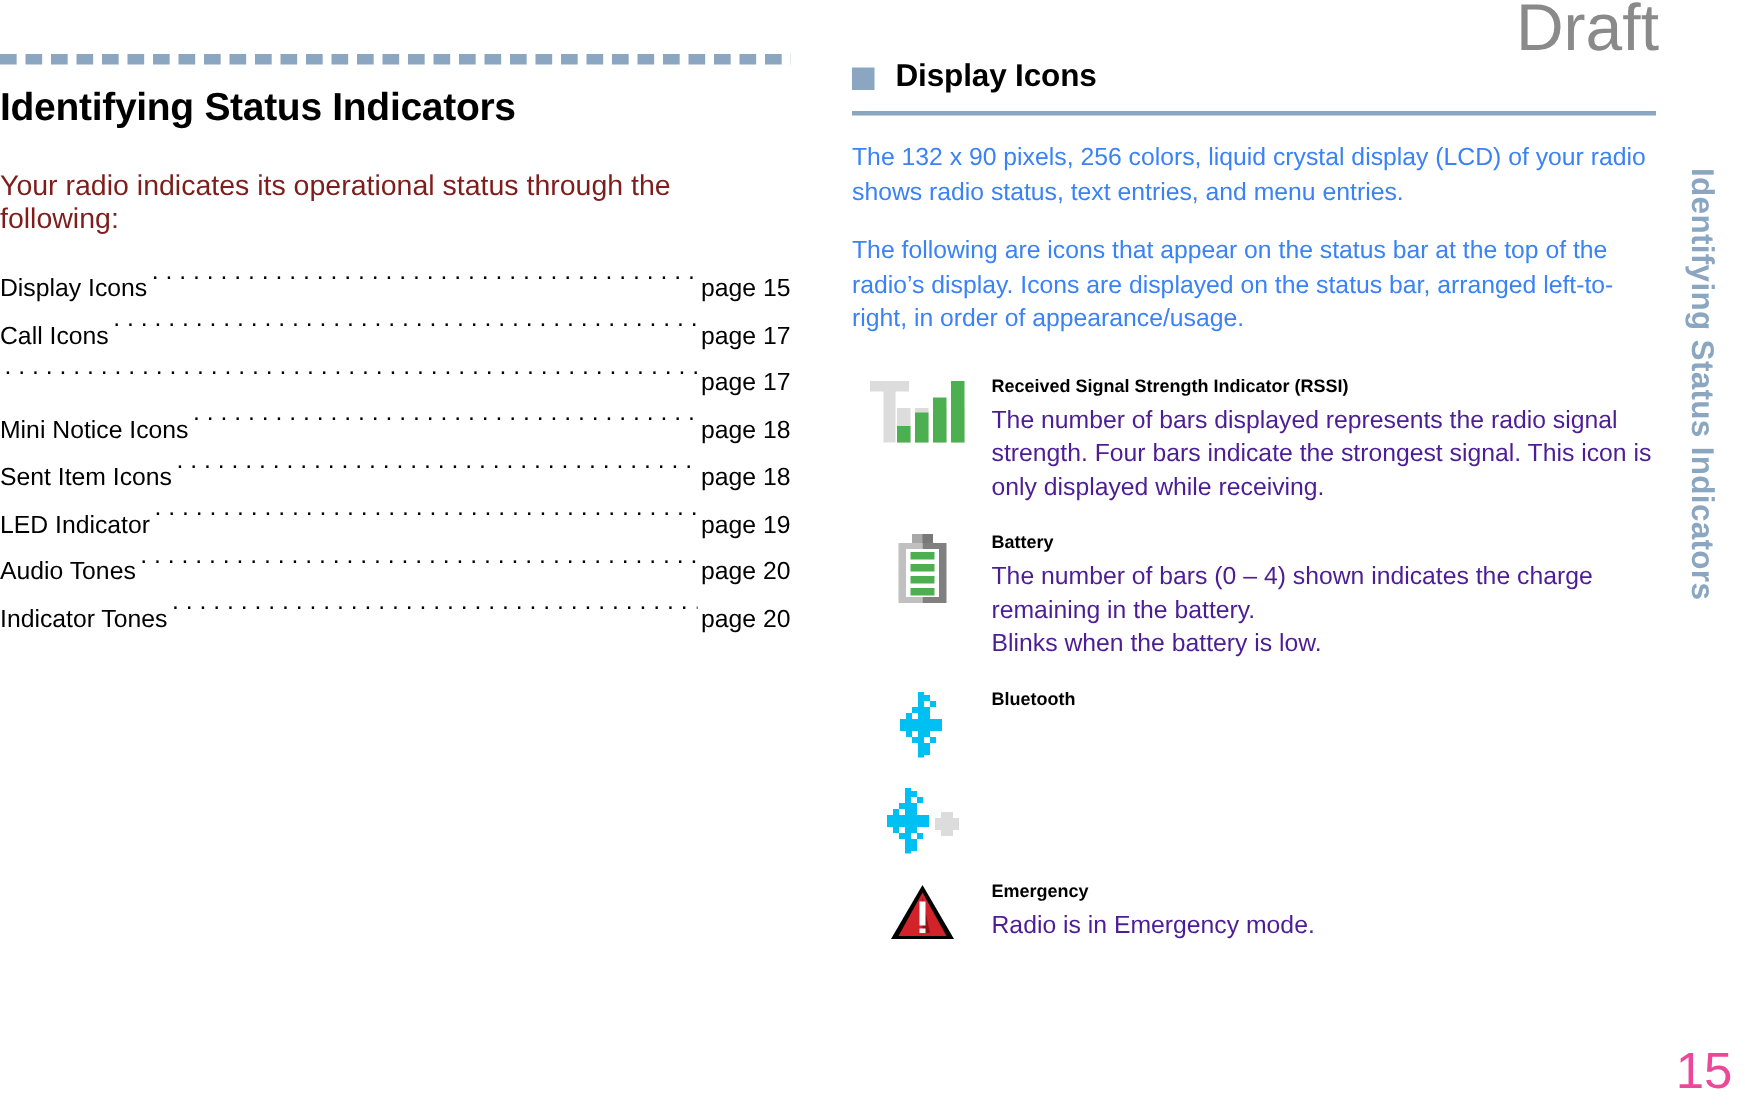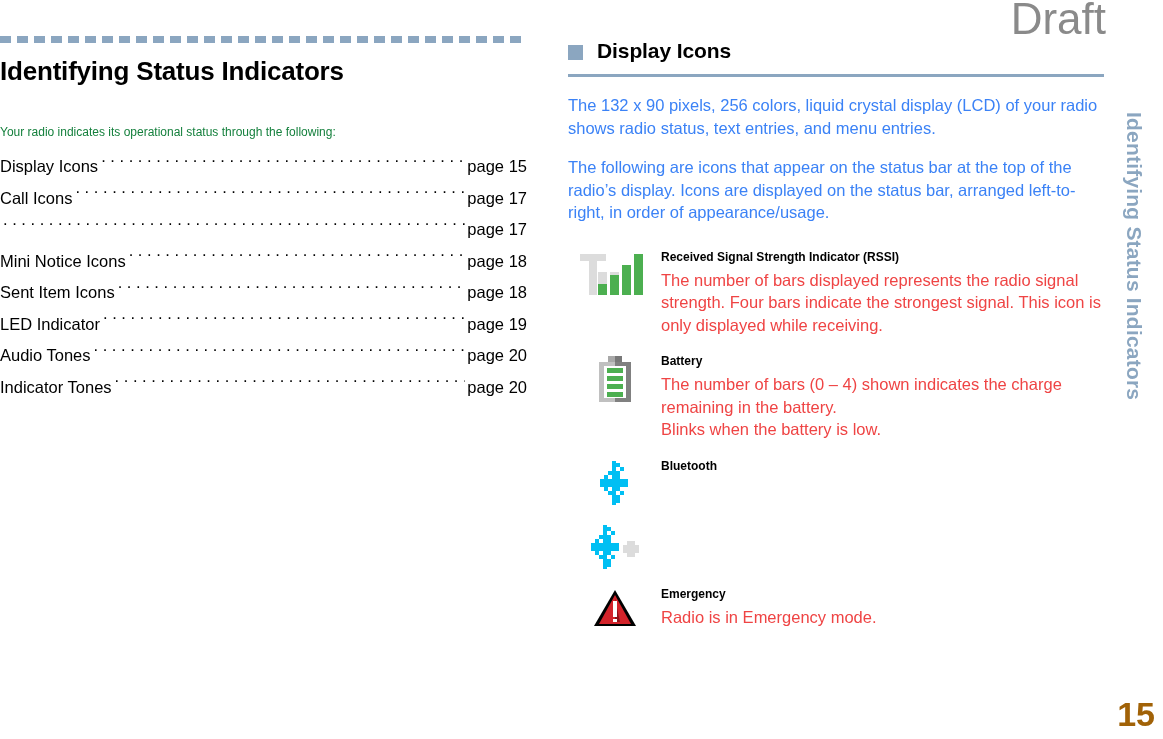--- a/index.html
+++ b/index.html
@@ -52,22 +52,22 @@
     color: #8ba6c0;
     letter-spacing: 0.2px;
     white-space: nowrap;
     line-height: 57px;
   }
   .margin-page-number {
     position: absolute;
     bottom: 8px;
     right: 8px;
     font-size: 34px;
-    font-weight: bold;
-    color: #a16207;
+    font-weight: normal;
+    color: #ec4899;
     line-height: 1;
   }
 
   
   .page {
     position: absolute;
     inset: 0;
   }
   .col-left {
     position: absolute;
@@ -91,23 +91,23 @@
     background-repeat: repeat-x;
   }
   .chapter-title {
     font-size: 26px;
     font-weight: bold;
     color: #000000;
     margin: 13px 0 0 0;
     letter-spacing: -0.2px;
   }
   .intro-line {
-    font-size: 12px;
-    margin-top: 38px;
-    color: #15803d;
+    font-size: 19px;
+    margin-top: 27px;
+    color: #7f1d1d;
   }
 
   
   .toc {
     margin-top: 11px;
   }
   .toc-row {
     display: flex;
     align-items: baseline;
     font-size: 16.5px;
@@ -186,21 +186,21 @@
   .icon-text { flex: 1 1 auto; }
   .icon-title {
     font-size: 12px;
     font-weight: bold;
     color: #000;
     line-height: 22px;
   }
   .icon-desc {
     font-size: 16.5px;
     line-height: 22.5px;
-    color: #ef4444;
+    color: #4c1d95;
     margin-top: 1px;
   }
   .icon-desc + .icon-desc { margin-top: 0px; }
 
   
   .glyph { display: block; }
 </style>
 </head>
 <body>
 

